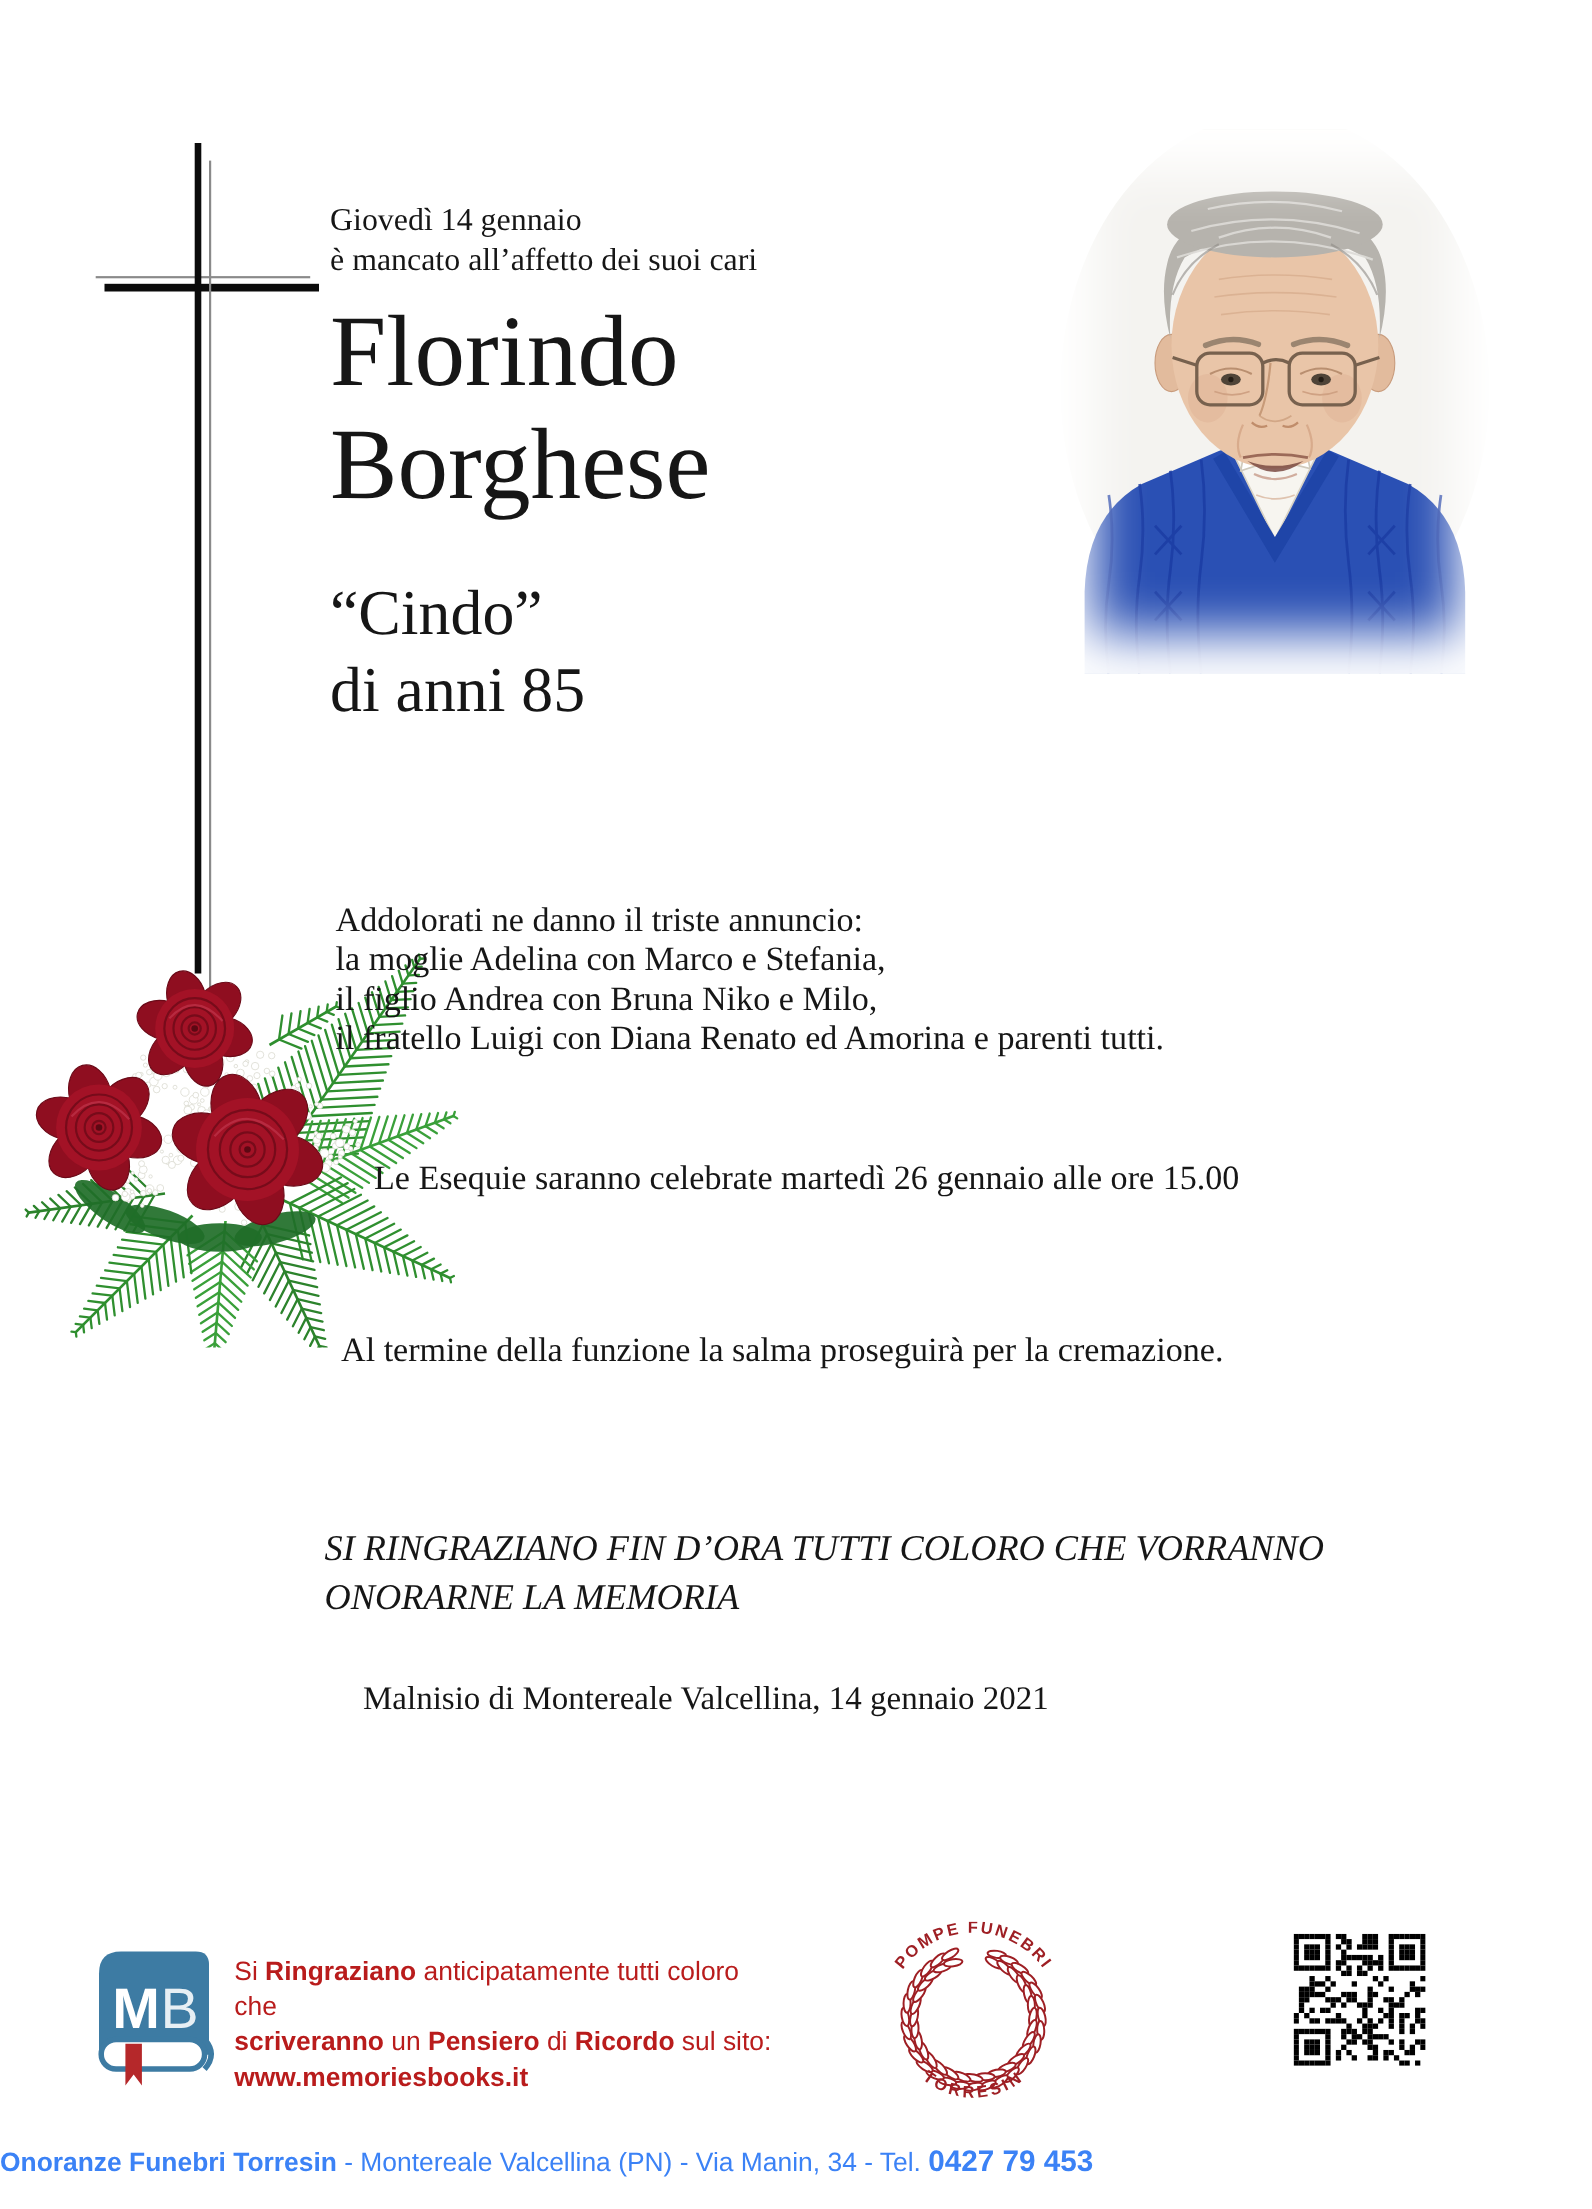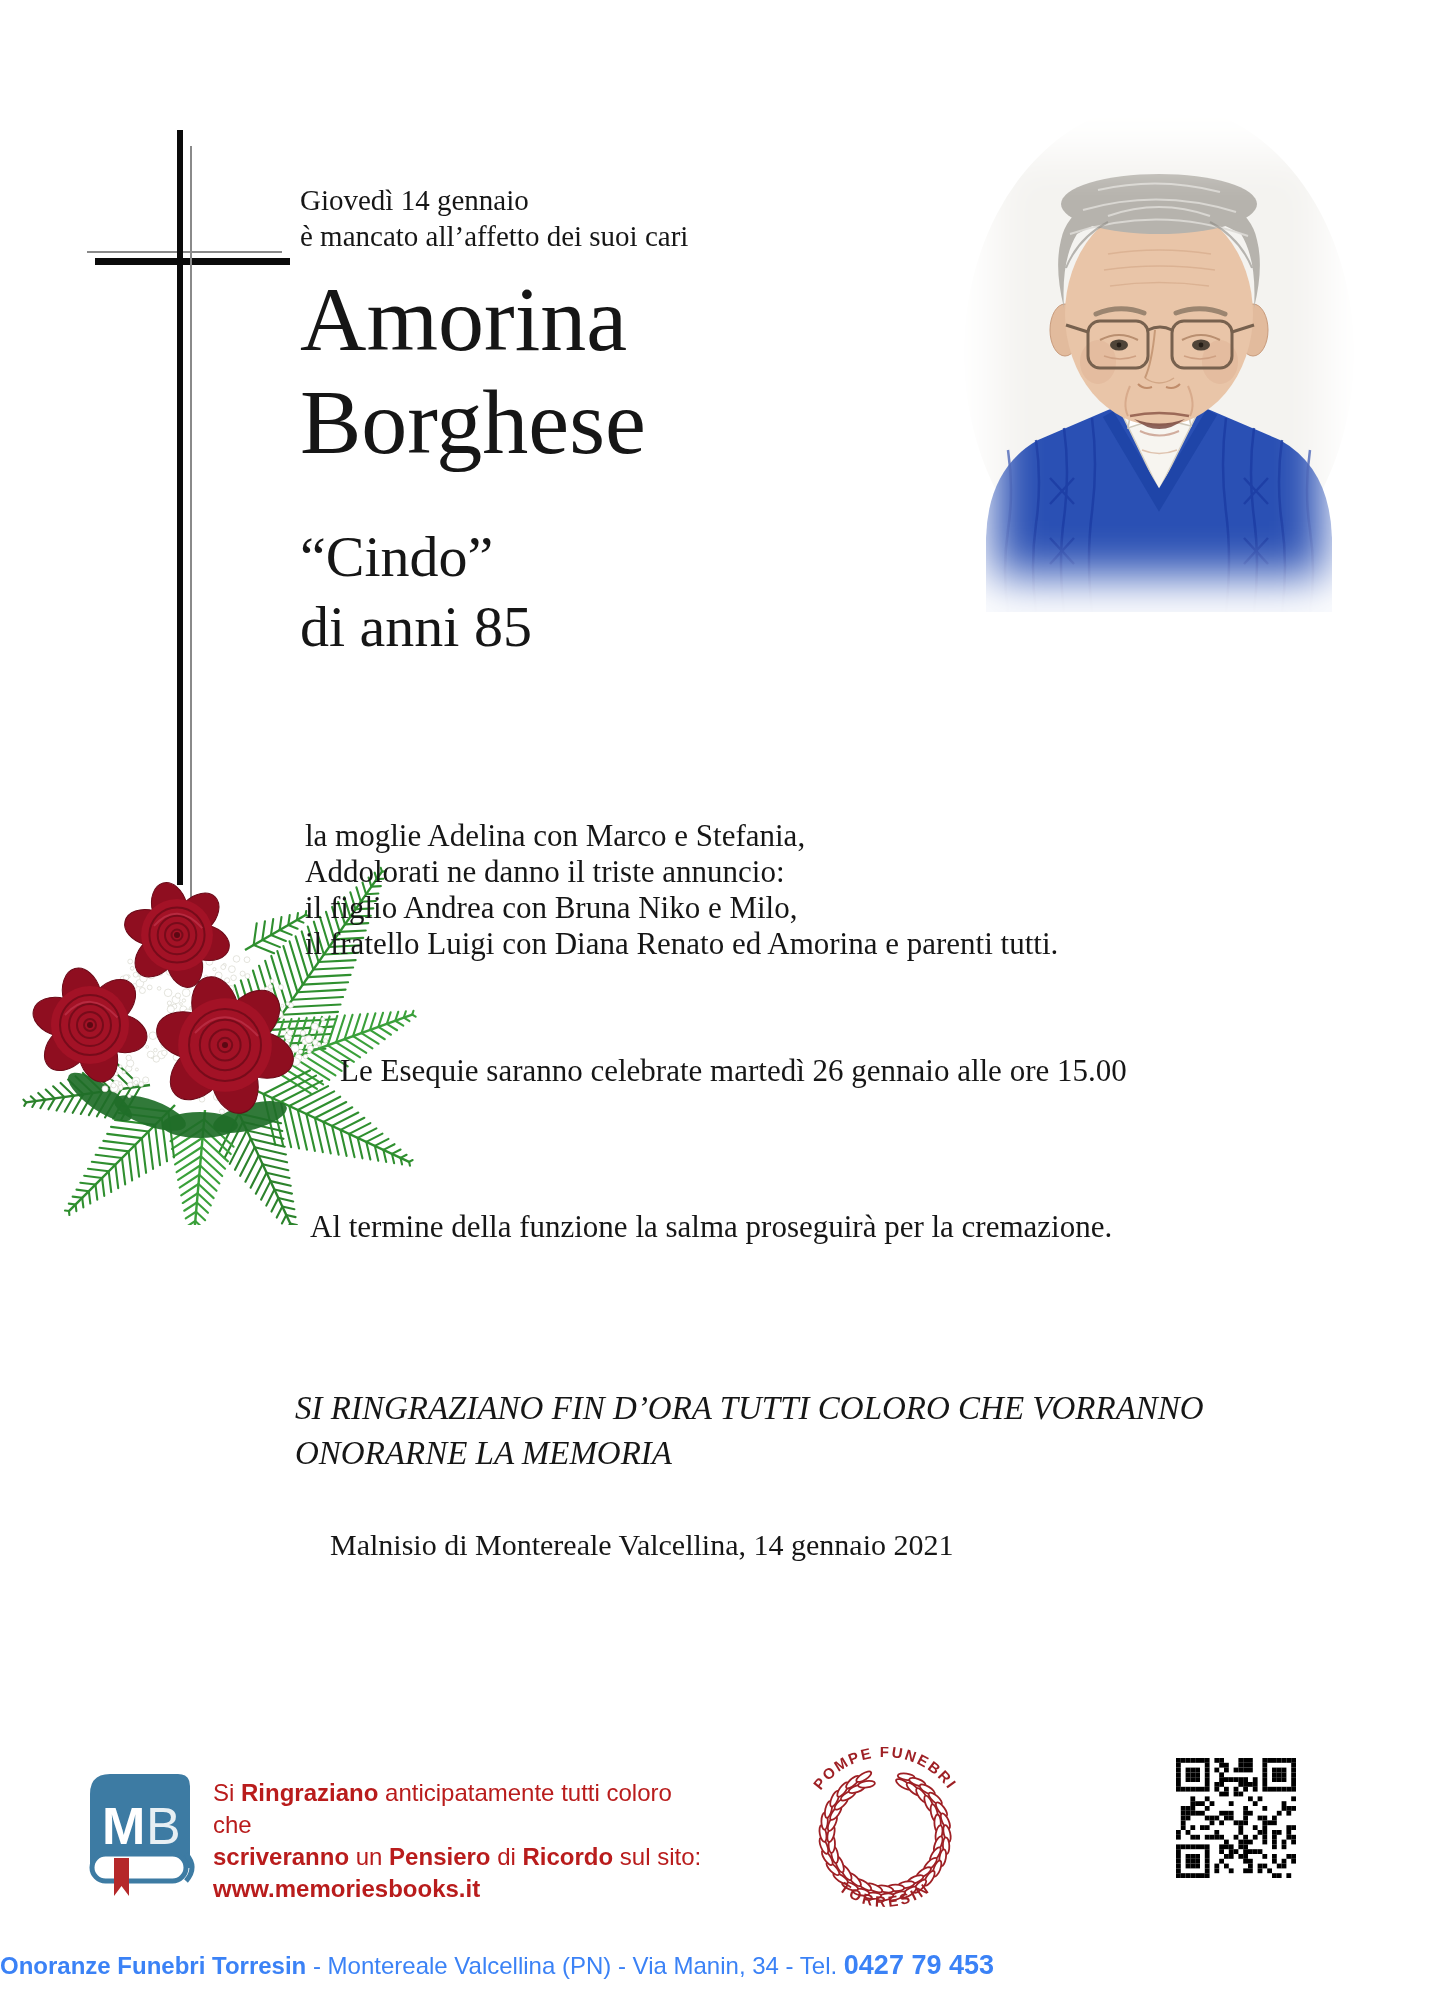--- a/index.html
+++ b/index.html
@@ -49,21 +49,21 @@
   <div class="abs x-vthick"></div>
   <div class="abs x-vthin"></div>
 </div>
 
 <div class="abs intro ctr">
   <p>Giovedì 14 gennaio</p>
   <p>è mancato all’affetto dei suoi cari</p>
 </div>
 
 <div class="abs name ctr">
-  <p>Amorina</p>
+  <p>Florindo</p>
   <p>Borghese</p>
 </div>
 <div class="abs nick ctr">“Cindo”</div>
 <div class="abs age ctr">di anni 85</div>
 
 <div class="abs photo">
   <svg width="402" height="494" viewBox="0 0 402 494">
     <ellipse cx="201" cy="235" rx="195" ry="250" fill="#f4f3f0"></ellipse>
 
     <path d="M28 494 L28 420 Q30 350 80 322 L150 292 Q201 272 252 292 L322 322 Q372 350 374 420 L374 494 Z" fill="#2a50b4"></path>
@@ -684,22 +684,22 @@
         <circle r="25.2" fill="none" stroke="#6b0a18" stroke-width="2" opacity="0.8"></circle>
         <circle r="15.6" fill="none" stroke="#6b0a18" stroke-width="2" opacity="0.8"></circle>
         <circle r="7.2" fill="none" stroke="#6b0a18" stroke-width="2" opacity="0.8"></circle>
         <path d="M-30 -12 Q0 -45 33 -9" fill="none" stroke="#c43b52" stroke-width="2" opacity="0.6"></path>
         <circle r="3" fill="#5c0813"></circle>
       </g>
     </svg>
 </div>
 
 <div class="abs family ctr">
+  <p>Addolorati ne danno il triste annuncio:</p>
   <p>la moglie Adelina con Marco e Stefania,</p>
-  <p>Addolorati ne danno il triste annuncio:</p>
   <p>il figlio Andrea con Bruna Niko e Milo,</p>
   <p>il fratello Luigi con Diana Renato ed Amorina e parenti tutti.</p>
 </div>
 
 <div class="abs funeral ctr">
   <p>Le Esequie saranno celebrate martedì 26 gennaio alle ore 15.00</p>
 </div>
 
 <div class="abs cremation ctr">Al termine della funzione la salma proseguirà per la cremazione.</div>
 

